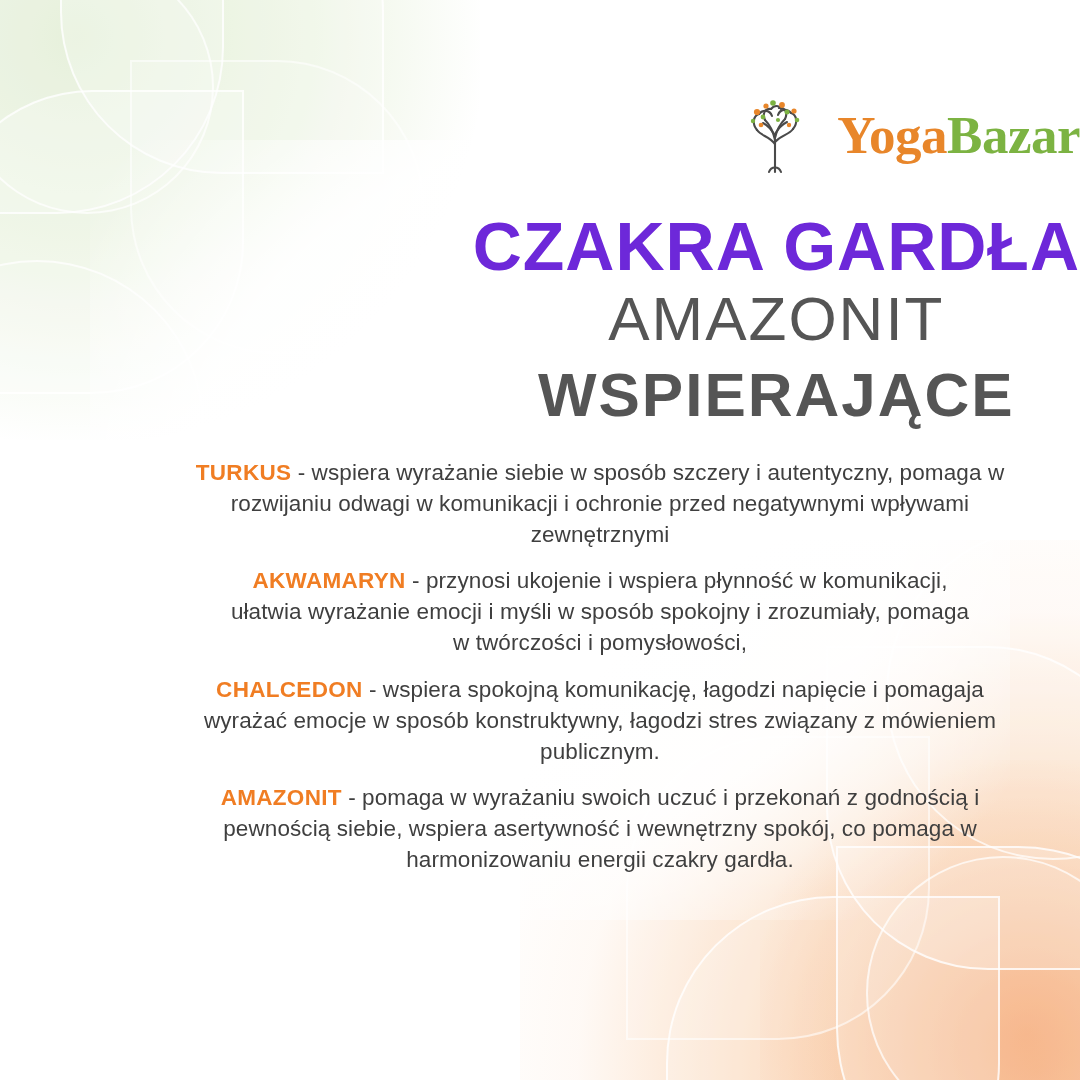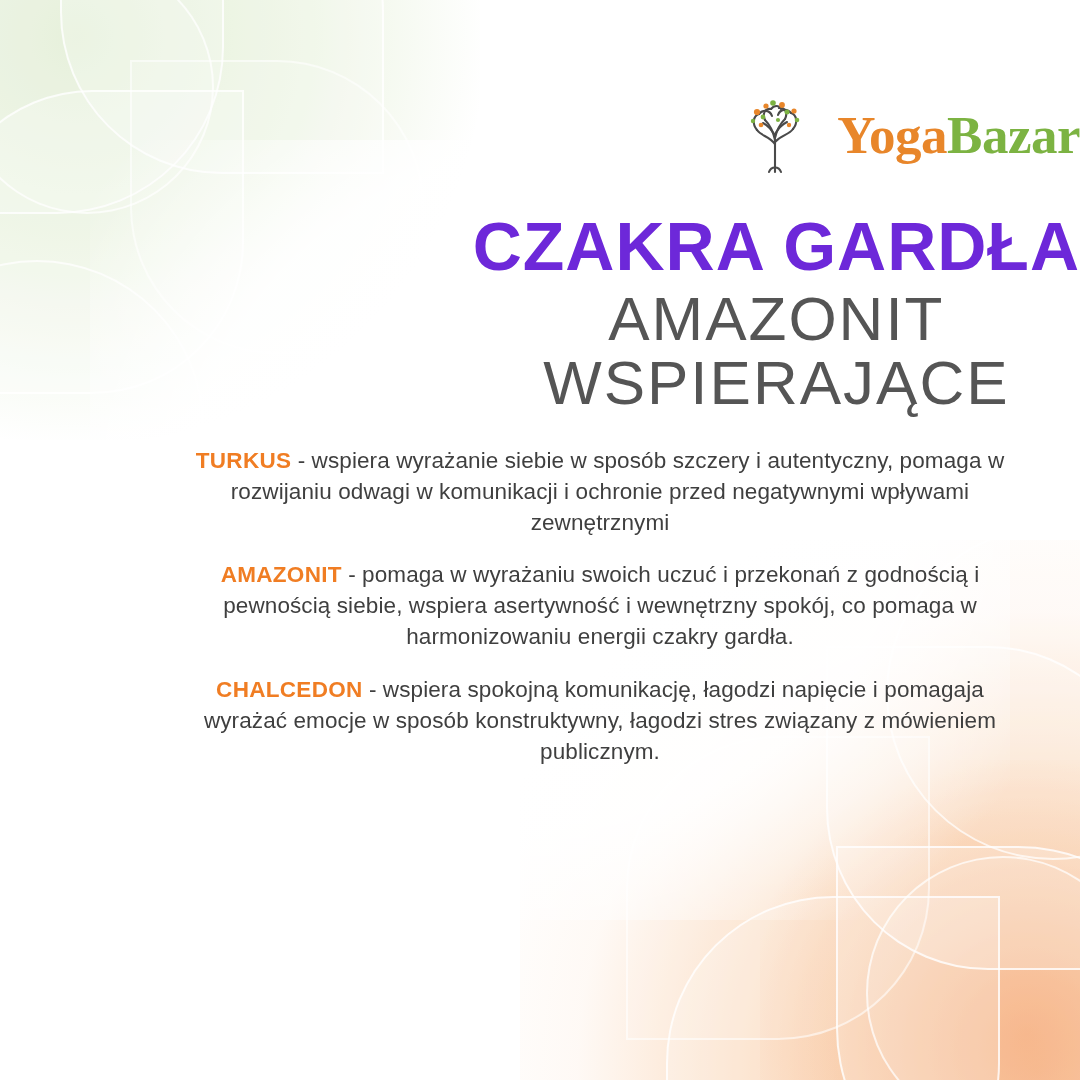--- a/index.html
+++ b/index.html
@@ -122,33 +122,33 @@
   }
   .title-sub {
     font-size: 62px;
     font-weight: 400;
     color: #555555;
     letter-spacing: 2px;
     margin-top: 8px;
   }
   .title-sub2 {
     font-size: 62px;
-    font-weight: 400;
+    font-weight: 700;
     color: #555555;
     letter-spacing: 2px;
-    margin-top: 2px;
+    margin-top: 14px;
   }
 
   .stones {
     margin-top: 32px;
     width: 960px;
     display: flex;
     flex-direction: column;
     align-items: center;
-    gap: 22px;
+    gap: 16px;
   }
   .stone {
     text-align: center;
     color: #3f3f3f;
     font-size: 22.5px;
     line-height: 1.37;
     letter-spacing: 0.1px;
     max-width: 920px;
   }
   .stone-name {
@@ -235,24 +235,27 @@
       <div class="title-sub2">WSPIERAJĄCE</div>
     </div>
 
     <div class="stones">
 
       <div class="stone" style="max-width:880px;">
         <span class="stone-name">TURKUS</span><span> - wspiera wyrażanie siebie w sposób szczery i autentyczny, pomaga w rozwijaniu odwagi w komunikacji i ochronie przed negatywnymi wpływami zewnętrznymi</span>
       </div>
 
 
+      <div class="stone" style="max-width:740px;">
+        <span class="stone-name">AKWAMARYN</span><span> - przynosi ukojenie i wspiera płynność w komunikacji, ułatwia wyrażanie emocji i myśli w sposób spokojny i zrozumiały, pomaga w twórczości i pomysłowości,</span>
+      </div>
+
+      <div class="stone" style="max-width:840px;">
+        <span class="stone-name">CHALCEDON</span><span> - wspiera spokojną komunikację, łagodzi napięcie i pomagaja wyrażać emocje w sposób konstruktywny, łagodzi stres związany z mówieniem publicznym.</span>
+      </div>
 
       <div class="stone" style="max-width:830px;">
         <span class="stone-name">AMAZONIT</span><span> - pomaga w wyrażaniu swoich uczuć i przekonań z godnością i pewnością siebie, wspiera asertywność i wewnętrzny spokój, co pomaga w harmonizowaniu energii czakry gardła.</span>
-      </div>
-
-      <div class="stone" style="max-width:840px;">
-        <span class="stone-name">CHALCEDON</span><span> - wspiera spokojną komunikację, łagodzi napięcie i pomagaja wyrażać emocje w sposób konstruktywny, łagodzi stres związany z mówieniem publicznym.</span>
       </div>
 
     </div>
   </div>
 </div>
 
 </body></html>

